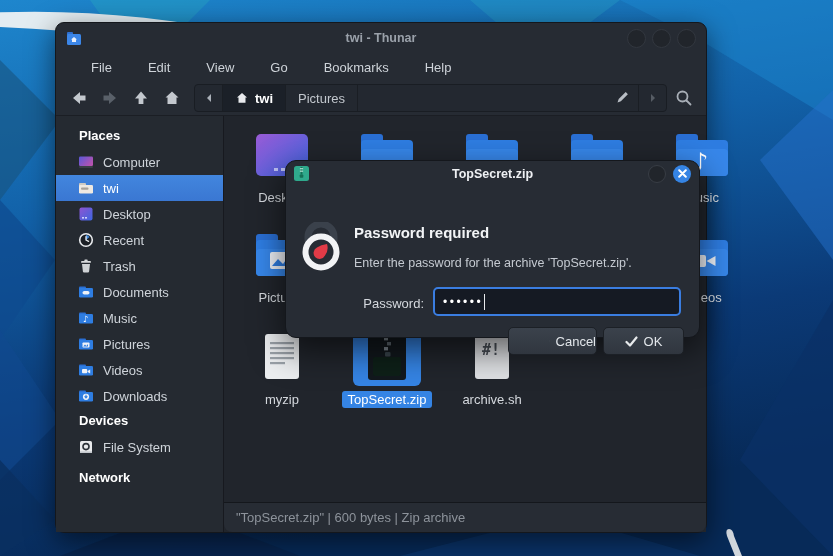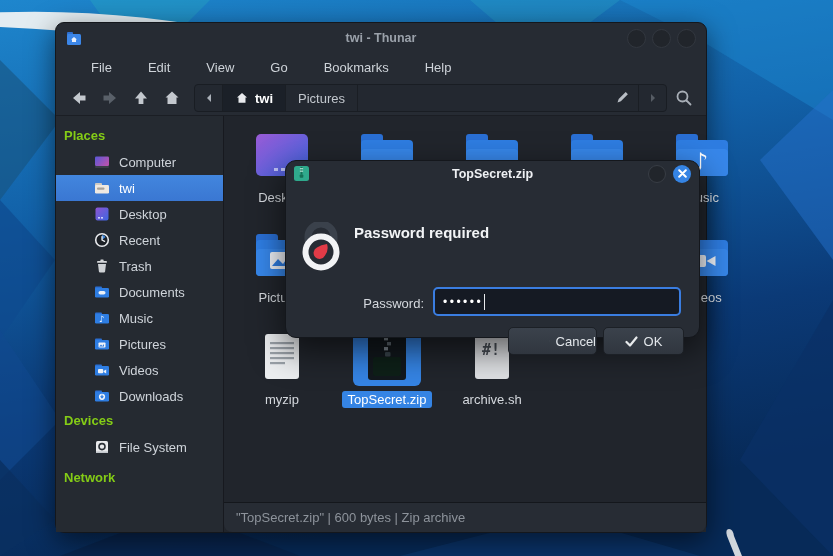--- a/index.html
+++ b/index.html
@@ -24,22 +24,22 @@
   .tool-btn { width:29px; height:27px; display:flex; align-items:center; justify-content:center; border-radius:4px; }
   #pathbar { flex:1; height:28px; margin-left:6px; display:flex; align-items:stretch; background:#232830; border:1px solid #191d23; border-radius:4px; overflow:hidden; }
   .crumb { display:flex; align-items:center; gap:6px; padding:0 12px; font-size:13px; color:#c2c7cd; border-right:1px solid #1a1e24; }
   .crumb.current { background:#1b2028; color:#fff; font-weight:bold; }
   .path-seg { display:flex; align-items:center; justify-content:center; width:28px; border-right:1px solid #1a1e24; }
   .path-seg.right { border-right:none; border-left:1px solid #1a1e24; }
   .path-spacer { flex:1; display:flex; align-items:center; justify-content:flex-end; padding-right:8px; }
 
   #content { flex:1; display:flex; min-height:0; }
   #sidebar { width:168px; background:#252a31; border-right:1px solid #17191f; padding-top:8px; overflow:hidden; }
-  .side-header { font-size:13px; font-weight:bold; color:#84cc16; padding:4px 12px 6px 8px; }
-  .side-item { height:26px; display:flex; align-items:center; gap:9px; padding-left:38px; font-size:13px; color:#cfd4da; }
+  .side-header { font-size:13px; font-weight:bold; color:#ffffff; padding:4px 12px 6px 23px; }
+  .side-item { height:26px; display:flex; align-items:center; gap:9px; padding-left:22px; font-size:13px; color:#cfd4da; }
   .side-item.selected { background:linear-gradient(#4286de,#3a77d2); color:#fff; }
   .side-item .ic { width:16px; height:16px; flex:0 0 auto; display:flex; }
 
   #main { flex:1; display:flex; flex-direction:column; background:#21252c; min-width:0; }
   #fileview { position:relative; flex:1; }
   .cell { position:absolute; width:100px; display:flex; flex-direction:column; align-items:center; }
   .cell .iconwrap { width:68px; height:58px; display:flex; align-items:center; justify-content:center; border-radius:6px; }
   .cell .label { margin-top:5px; font-size:13px; color:#d4d8dd; padding:1px 6px; border-radius:3px; white-space:nowrap; }
   .cell.selected .iconwrap { background:#3584e4; }
   .cell.selected .label { background:#3584e4; color:#fff; }
@@ -482,20 +482,21 @@
       </div>
     </div>
 
     <div id="dlg-body">
       <svg id="lock-icon" width="46" height="50" viewBox="0 0 46 50">
         <rect x="10" y="2" width="26" height="28" rx="13" fill="none" stroke="#3a414b" stroke-width="7"></rect>
         <circle cx="23" cy="30" r="15.5" fill="#272c34" stroke="#f2f3f5" stroke-width="6"></circle>
         <path d="M29 22 Q31 28 27 33.5 A6 6 0 1 1 19 25.5 Q23 22.5 29 22 Z" fill="#e23b47"></path>
       </svg>
       <div id="dlg-heading">Password required</div>
+      <div id="dlg-message">Enter the password for the archive 'TopSecret.zip'.</div>
 
       <div id="pw-label">Password:</div>
       <div id="pw-field">
         <span id="pw-dots">••••••</span>
         <span class="caret"></span>
       </div>
 
       <div class="dlg-btn" id="btn-cancel">
         <svg width="14" height="14" viewBox="0 0 14 14">
           <circle cx="7" cy="7" r="5" fill="none" stroke="#e8eaec" stroke-width="2.4"></circle>

